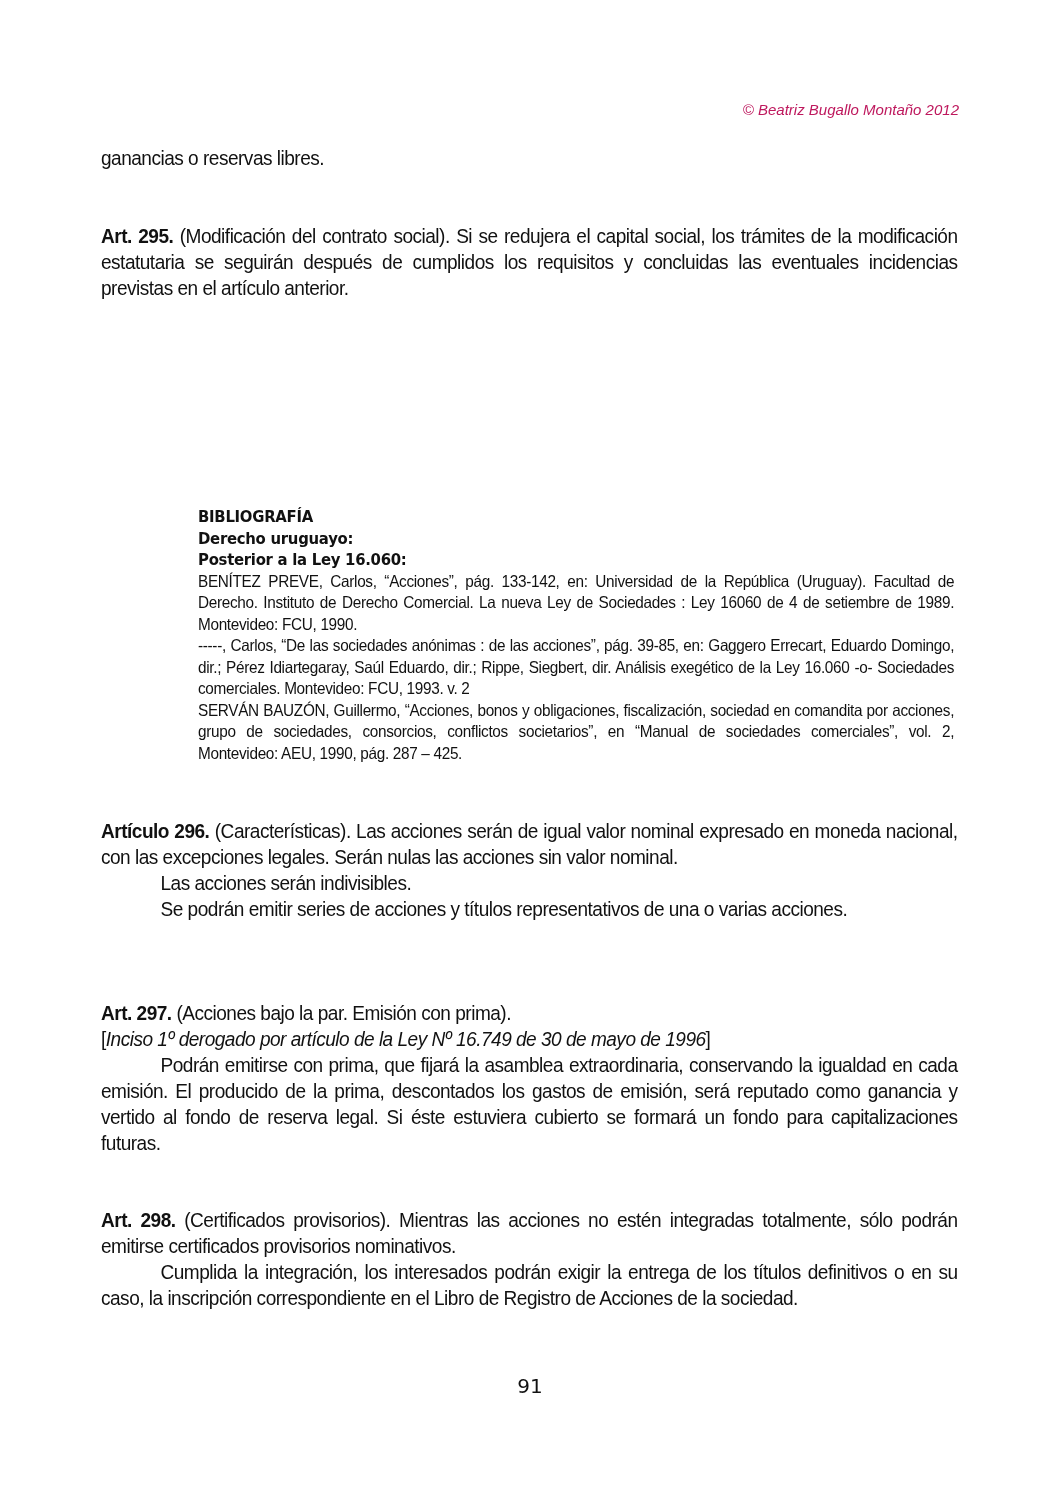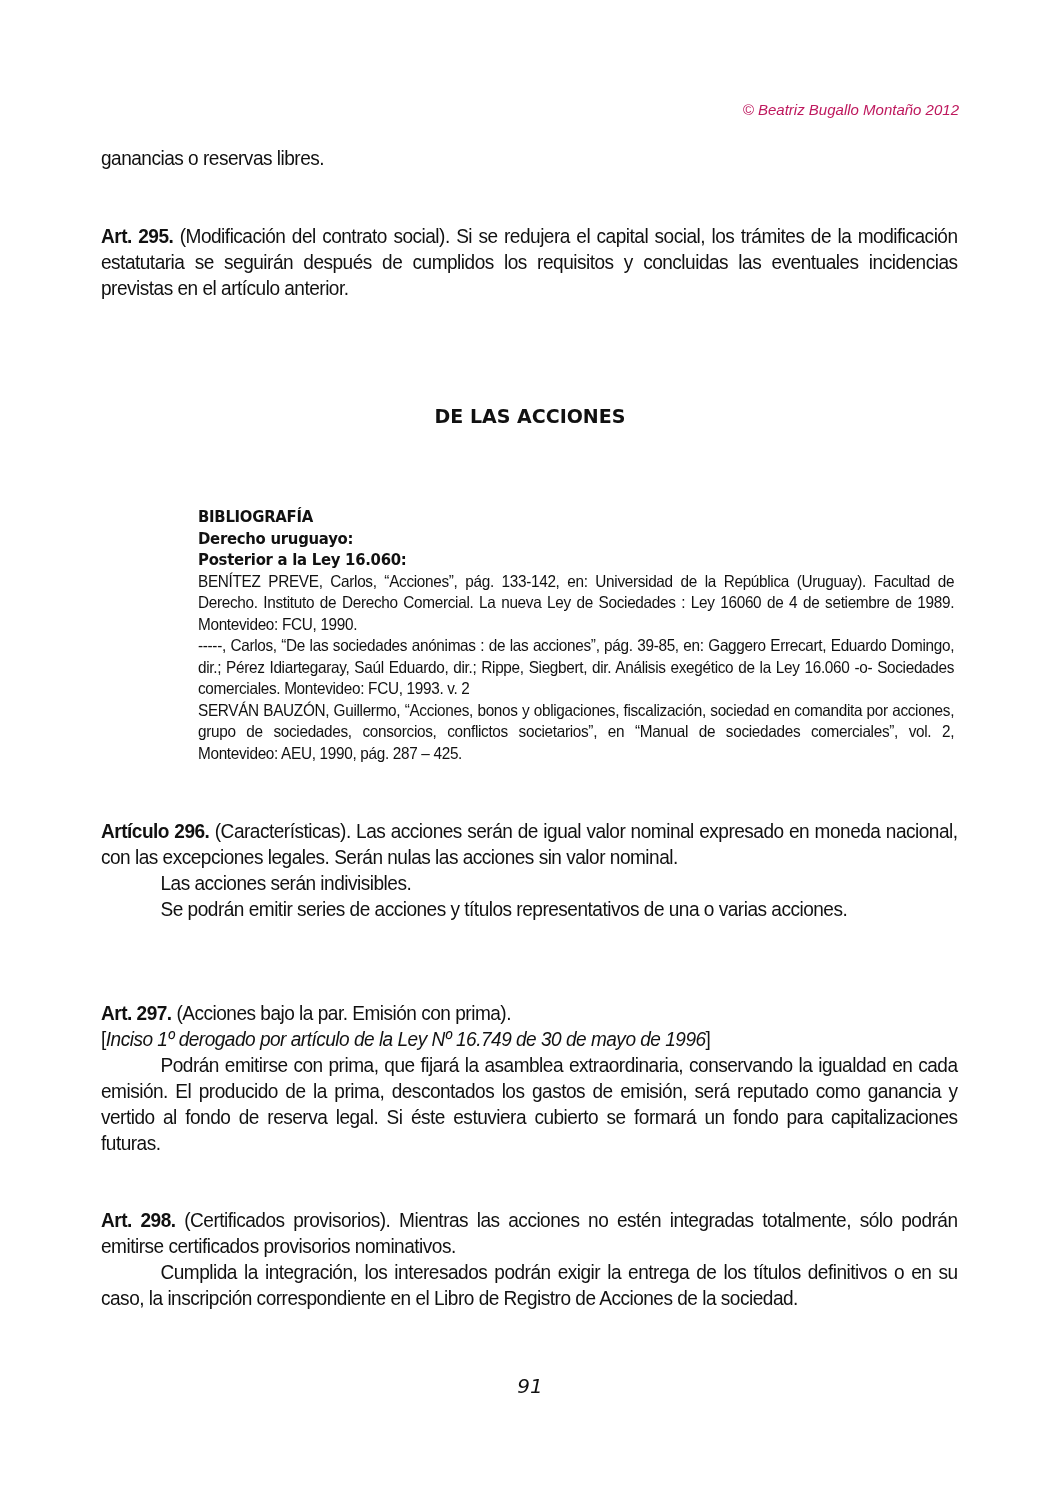--- a/index.html
+++ b/index.html
@@ -27,38 +27,37 @@
   }
   .biblio {
     position: absolute; left: 198px; top: 506px; width: 813px;
     font-size: 16.5px; line-height: 21.5px; text-align: justify; letter-spacing: -0.35px;
     transform: scaleX(0.93); transform-origin: left top;
   }
   .biblio .bh { font-family: "DejaVu Sans", sans-serif; font-weight: bold; font-size: 16px; letter-spacing: -0.3px; }
   .biblio p { margin: 0; }
   .page-number {
     position: absolute; top: 1374px; left: 0; width: 1060px; text-align: center;
-    font-family: "DejaVu Sans", sans-serif; font-size: 20px; font-style: italic;
+    font-family: "DejaVu Sans", sans-serif; font-size: 20px;
   }
 </style>
 </head>
 <body>
 
 <div class="copyright">© Beatriz Bugallo Montaño 2012</div>
 
 <div class="body-text" style="top:145px;">
   <p>ganancias o reservas libres.</p>
 </div>
 
 <div class="body-text" style="top:223px;">
   <p><span class="bold">Art. 295.</span><span> (Modificación del contrato social). Si se redujera el capital social, los trámites de la modificación estatutaria se seguirán después de cumplidos los requisitos y concluidas las eventuales incidencias previstas en el artículo anterior.</span></p>
 </div>
 
 <div class="heading">
-  <div>DE LAS ACCIONES</div>
 </div>
 
 <div class="biblio">
   <p class="bh">BIBLIOGRAFÍA</p>
   <p class="bh">Derecho uruguayo:</p>
   <p class="bh">Posterior a la Ley 16.060:</p>
   <p>BENÍTEZ PREVE, Carlos, “Acciones”, pág. 133-142, en:  Universidad de la República (Uruguay). Facultad de Derecho. Instituto de Derecho Comercial.  La nueva Ley de Sociedades : Ley 16060 de 4 de setiembre de 1989. Montevideo: FCU, 1990.</p>
   <p>-----, Carlos, “De las sociedades anónimas : de las acciones”, pág. 39-85, en:  Gaggero Errecart, Eduardo Domingo, dir.; Pérez Idiartegaray, Saúl  Eduardo, dir.; Rippe, Siegbert, dir.  Análisis exegético  de la Ley 16.060 -o- Sociedades comerciales. Montevideo: FCU, 1993. v. 2</p>
   <p>SERVÁN BAUZÓN, Guillermo, “Acciones, bonos y obligaciones, fiscalización, sociedad en comandita por acciones, grupo de sociedades, consorcios, conflictos societarios”, en “Manual de sociedades comerciales”, vol. 2, Montevideo: AEU, 1990, pág. 287 – 425.</p>
 </div>

